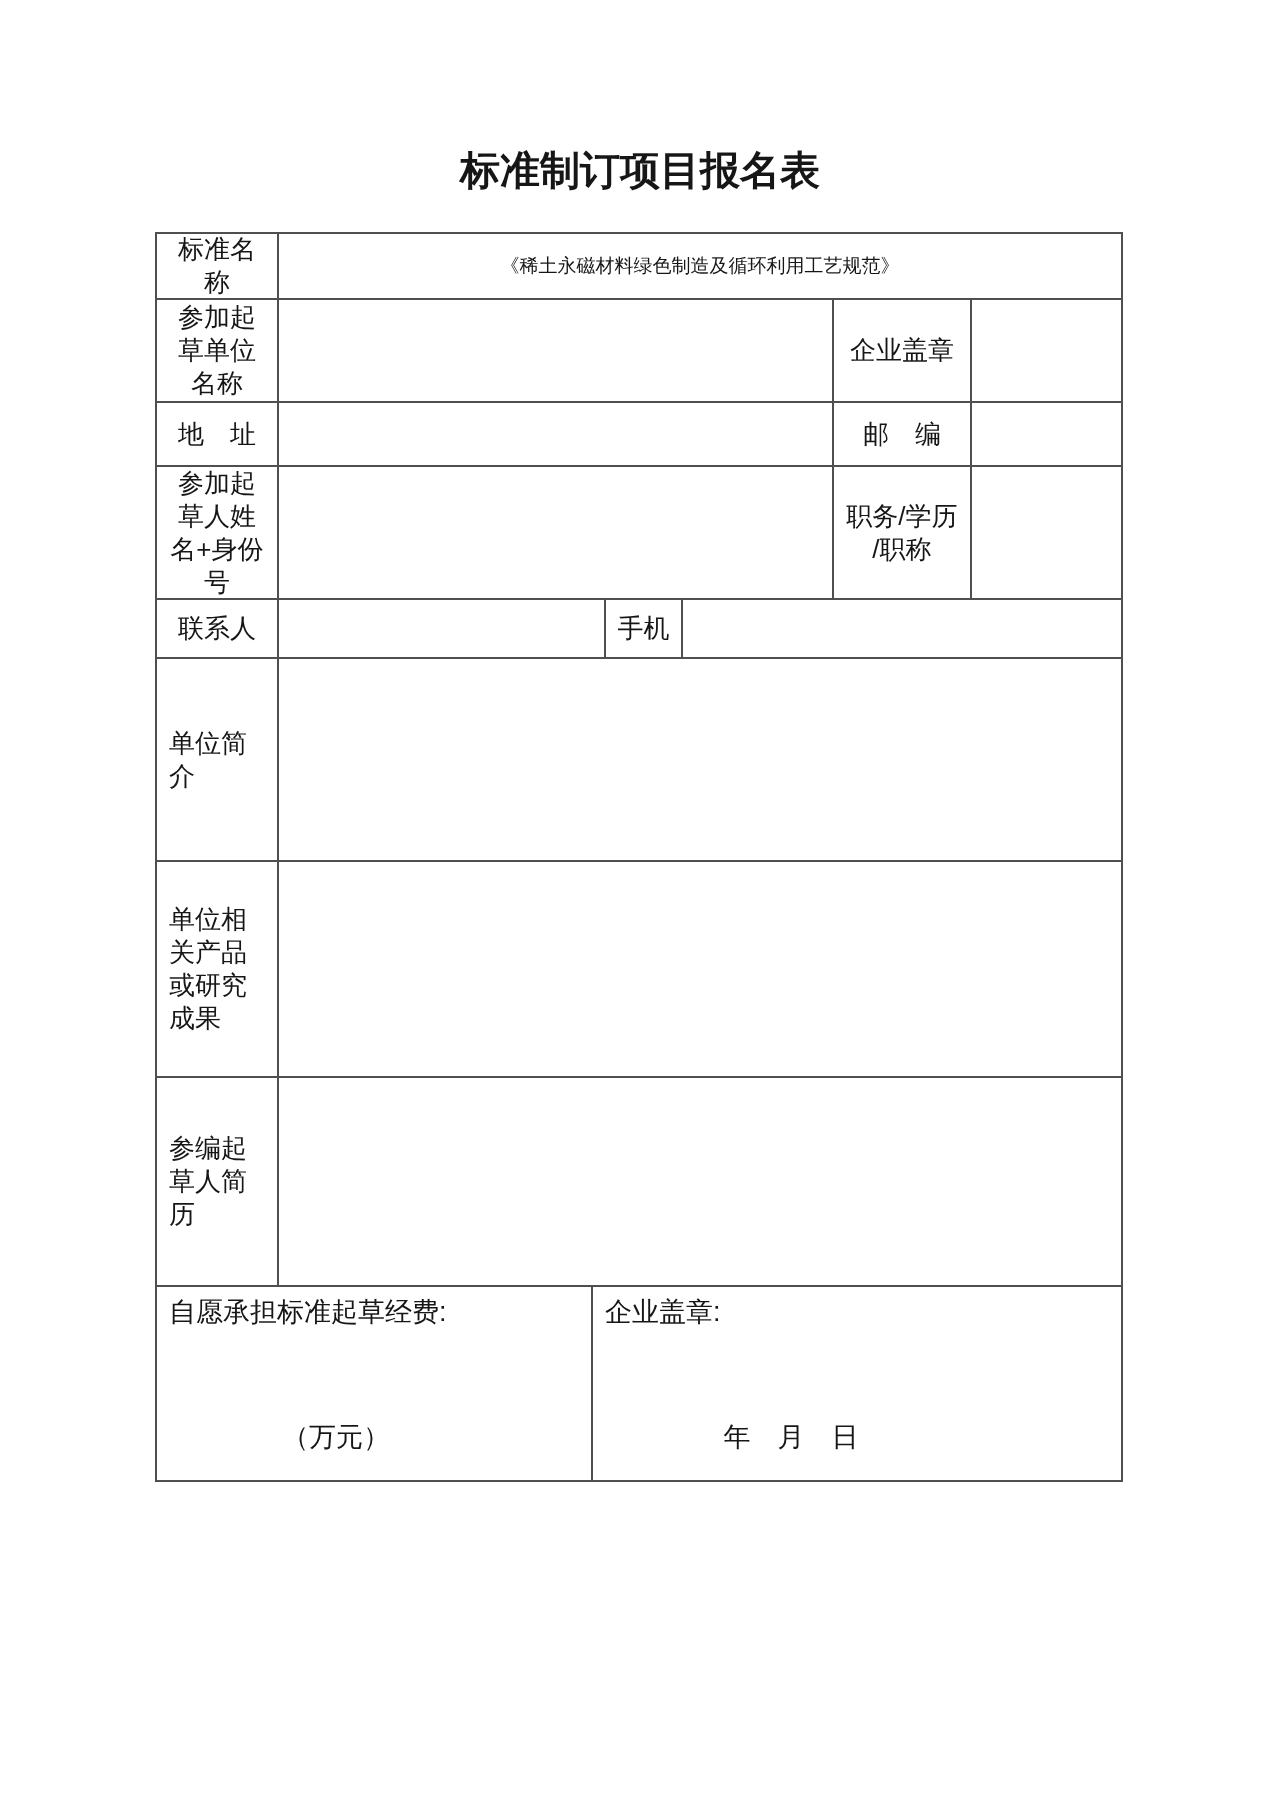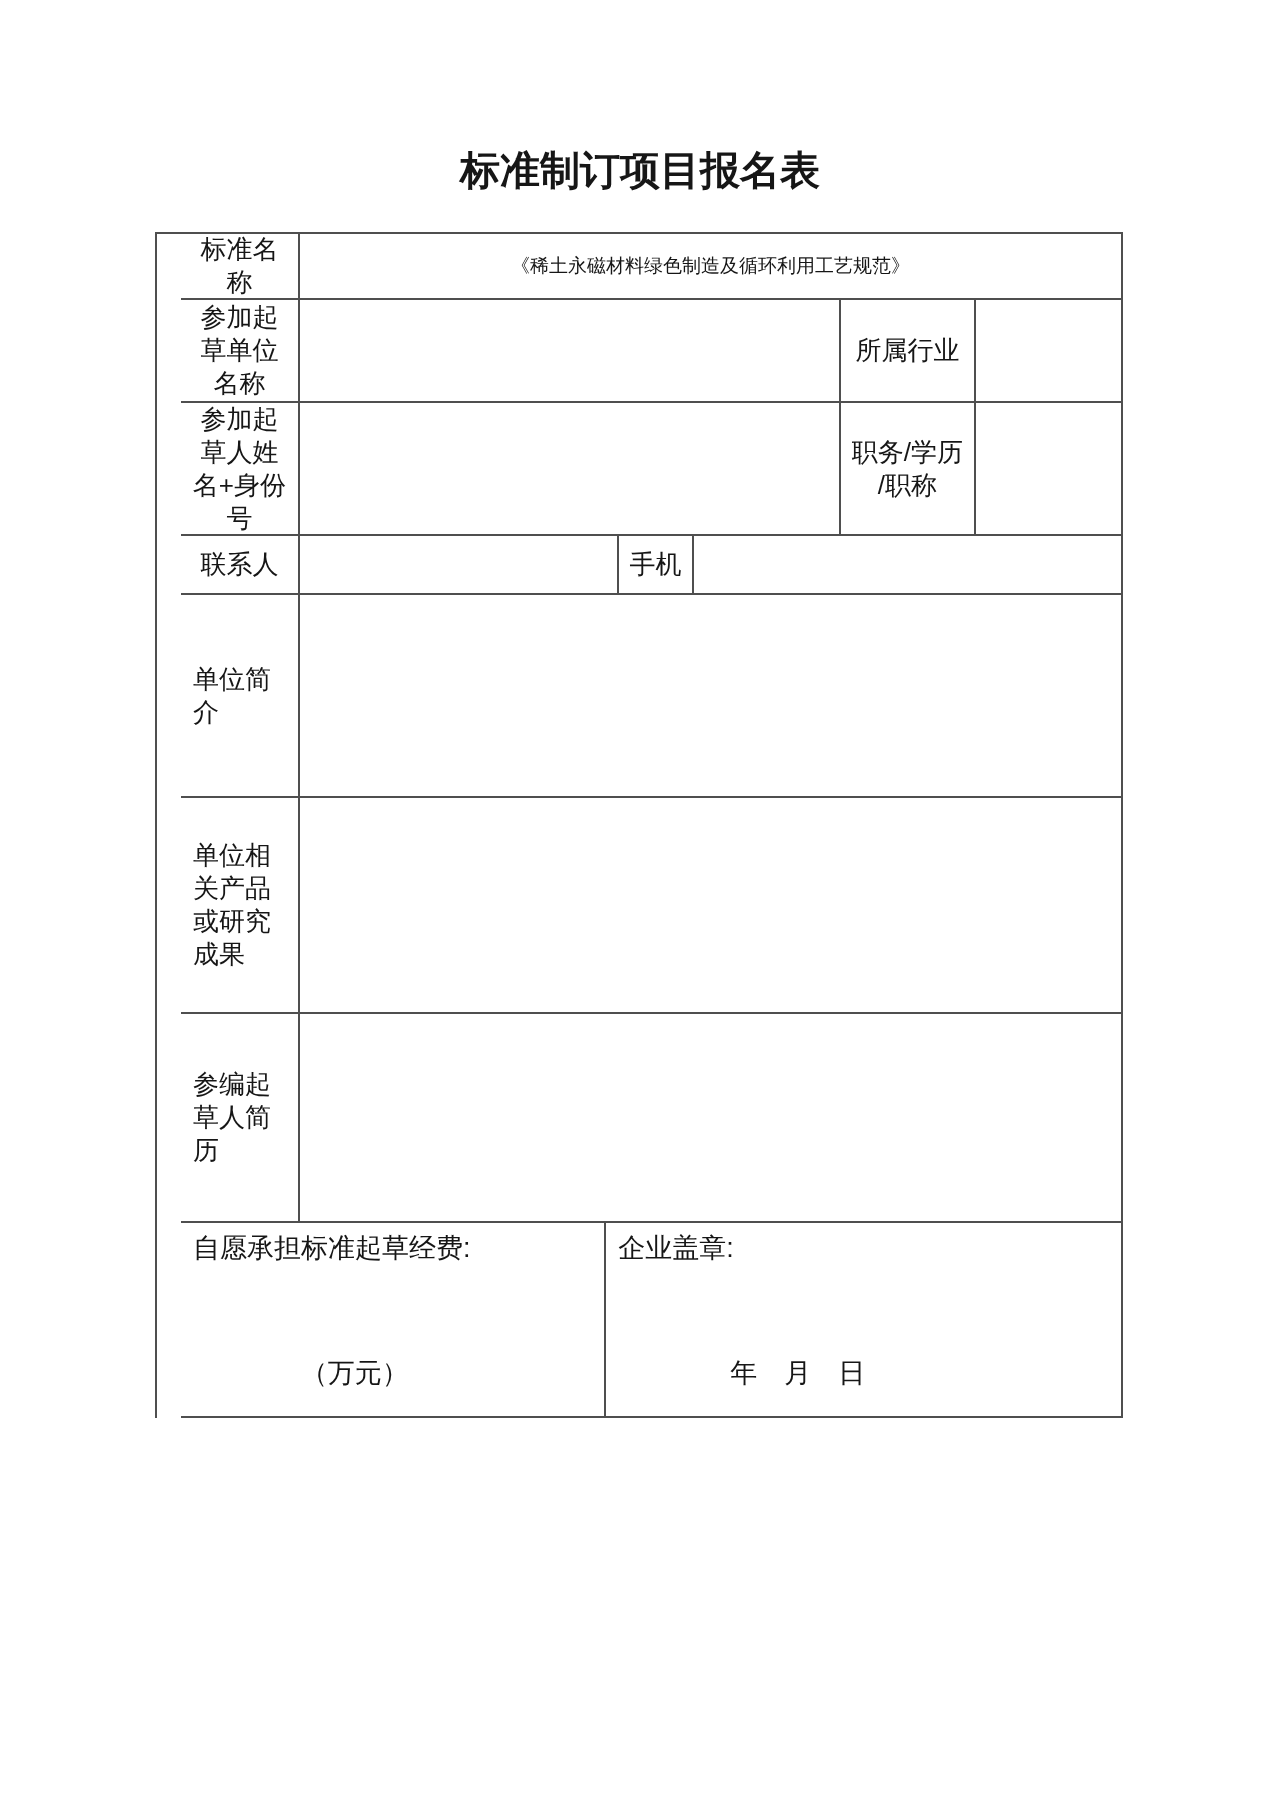--- a/index.html
+++ b/index.html
@@ -25,21 +25,21 @@
     letter-spacing: 0px;
   }
   .form-table {
     position: absolute;
     left: 155px;
     top: 232px;
     width: 968px;
     border-top: 2px solid #4f4f4f;
     border-left: 2px solid #4f4f4f;
   }
-  .row { display: flex; margin-left: 24px; }
+  .row { display: flex; }
   .cell {
     border-right: 2px solid #4f4f4f;
     border-bottom: 2px solid #4f4f4f;
     display: flex;
     align-items: center;
     justify-content: center;
     text-align: center;
     font-size: 26px;
     line-height: 33px;
     white-space: pre-line;
@@ -91,24 +91,30 @@
       <div class="cell" style="width:122px">标准名
 称</div>
       <div class="cell book-title" style="width:846px">《稀土永磁材料绿色制造及循环利用工艺规范》</div>
     </div>
 
     <div class="row" style="height:103px">
       <div class="cell" style="width:122px">参加起
 草单位
 名称</div>
       <div class="cell" style="width:556px"></div>
-      <div class="cell" style="width:139px">所属行业</div>
+      <div class="cell" style="width:139px">企业盖章</div>
       <div class="cell" style="width:151px"></div>
     </div>
 
+    <div class="row" style="height:64px">
+      <div class="cell" style="width:122px">地　址</div>
+      <div class="cell" style="width:556px"></div>
+      <div class="cell" style="width:139px">邮　编</div>
+      <div class="cell" style="width:151px"></div>
+    </div>
 
     <div class="row" style="height:133px">
       <div class="cell" style="width:122px">参加起
 草人姓
 名+身份
 号</div>
       <div class="cell" style="width:556px"></div>
       <div class="cell" style="width:139px">职务/学历
 /职称</div>
       <div class="cell" style="width:151px"></div>

